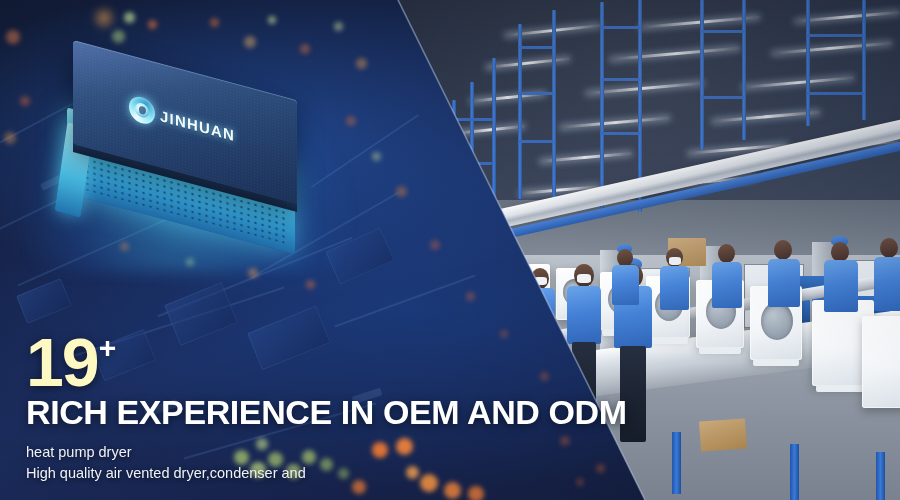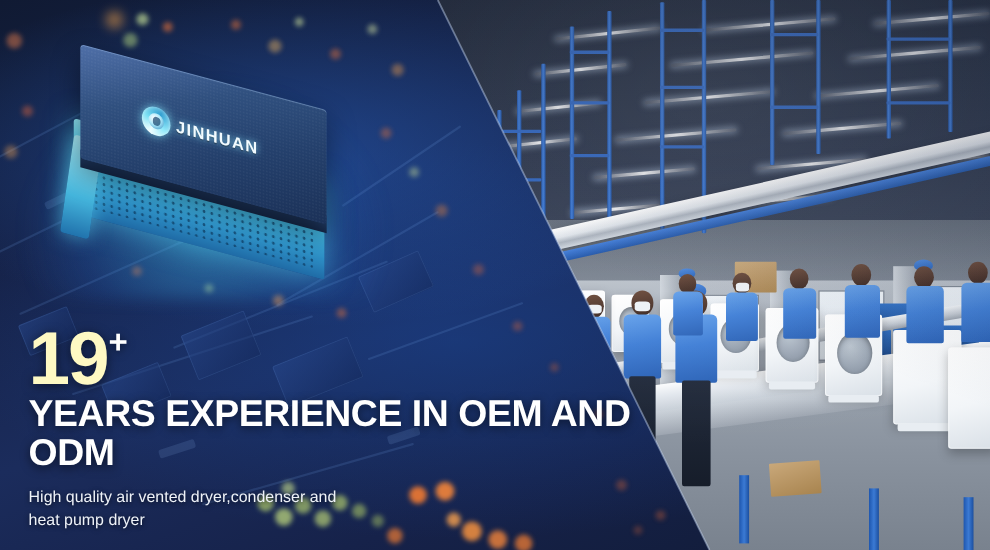--- a/index.html
+++ b/index.html
@@ -656,20 +656,20 @@
 
   <svg class="seam" viewBox="0 0 900 500" preserveAspectRatio="none">
     <line x1="398" y1="0" x2="645" y2="500" stroke="rgba(205,222,248,0.45)" stroke-width="1.6"></line>
   </svg>
 
   <div class="copy">
     <div class="headline-1">
       <span class="num">19</span>
       <span class="plus">+</span>
     </div>
-    <h2 class="headline-2">YEARS EXPERIENCE IN OEM AND ODM</h2>
+    <h2 class="headline-2">RICH EXPERIENCE IN OEM AND ODM</h2>
     <p class="subcopy">
+      <span>heat pump dryer</span>
       <span>High quality air vented dryer,condenser and</span>
-      <span>heat pump dryer</span>
     </p>
   </div>
 
 </div>
 
 </body></html>

